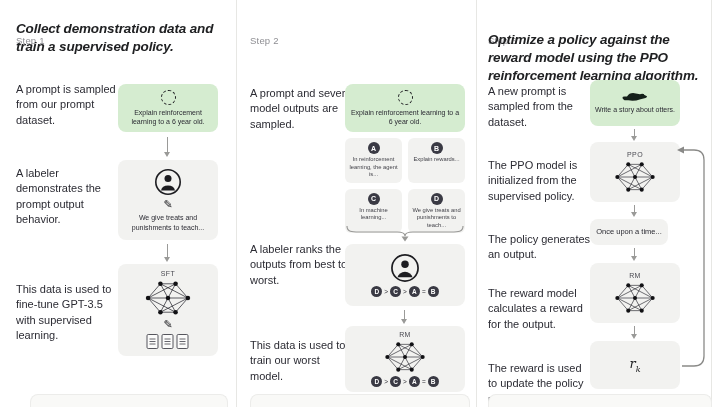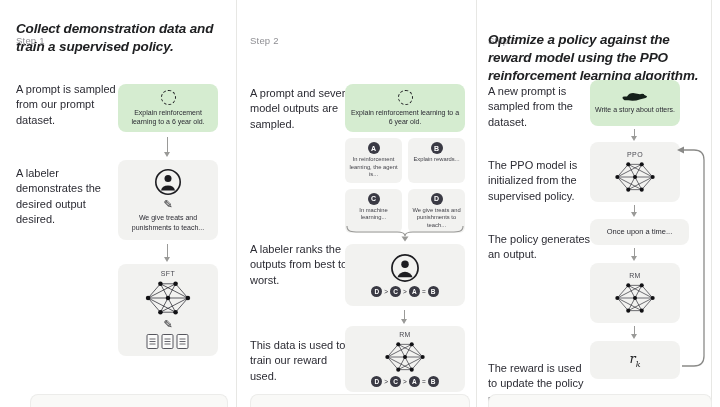--- a/index.html
+++ b/index.html
@@ -41,21 +41,22 @@
 
   <div class="vdiv" style="left:236px;"></div>
   <div class="vdiv" style="left:476px;"></div>
   <div class="vdiv" style="left:711px;"></div>
 
   <div class="col" style="left:16px;width:216px;">
     <div class="step-label">Step 1</div>
     <div class="col-title" style="width:205px;">Collect demonstration data and train a supervised policy.</div>
 
     <div class="caption" style="top:82px;left:0;width:100px;">A prompt is sampled from our prompt dataset.</div>
-    <div class="caption" style="top:166px;left:0;width:98px;">A labeler demonstrates the desired output desired.</div>
+    <div class="caption" style="top:166px;left:0;width:98px;">A labeler demonstrates the prompt output behavior.</div>
+    <div class="caption" style="top:282px;left:0;width:104px;">This data is used to fine-tune GPT-3.5 with supervised learning.</div>
 
     <div class="fbox green" style="left:102px;top:84px;width:100px;height:48px;">
       <span class="dash-circle"></span>
       <span class="tiny">Explain reinforcement learning to a 6 year old.</span>
     </div>
     <div class="arrow-down" style="left:151px;top:137px;height:18px;"></div>
 
     <div class="fbox" style="left:102px;top:160px;width:100px;height:80px;">
       <svg width="28" height="28" viewBox="0 0 28 28">
         <circle cx="14" cy="14" r="12.2" fill="none" stroke="#1d1d21" stroke-width="1.6"></circle>
@@ -99,21 +100,21 @@
         </g>
       </svg>
     </div>
   </div>
 
   <div class="col" style="left:250px;width:218px;">
     <div class="step-label">Step 2</div>
 
     <div class="caption" style="top:86px;left:0;width:105px;">A prompt and several model outputs are sampled.</div>
     <div class="caption" style="top:242px;left:0;width:110px;">A labeler ranks the outputs from best to worst.</div>
-    <div class="caption" style="top:338px;left:0;width:100px;">This data is used to train our reward used.</div>
+    <div class="caption" style="top:338px;left:0;width:100px;">This data is used to train our worst model.</div>
 
     <div class="fbox green" style="left:95px;top:84px;width:120px;height:48px;">
       <span class="dash-circle"></span>
       <span class="tiny">Explain reinforcement learning to a 6 year old.</span>
     </div>
 
     <div class="grid2" style="left:95px;top:138px;">
       <div class="mini-box">
         <span class="letter-circle">A</span>
         <span class="mini-text">In reinforcement learning, the agent is...</span>
@@ -185,20 +186,21 @@
     </div>
   </div>
 
   <div class="col" style="left:488px;width:224px;">
     <div class="step-label">Step 6</div>
     <div class="col-title" style="width:218px;margin-top:11px;">Optimize a policy against the reward model using the PPO reinforcement learning algorithm.</div>
 
     <div class="caption" style="top:158px;left:0;width:104px;">The PPO model is initialized from the supervised policy.</div>
     <div class="caption" style="top:84px;left:0;width:96px;">A new prompt is sampled from the dataset.</div>
     <div class="caption" style="top:232px;left:0;width:104px;">The policy generates an output.</div>
+    <div class="caption" style="top:286px;left:0;width:104px;">The reward model calculates a reward for the output.</div>
     <div class="caption" style="top:346px;left:0;width:100px;margin-top:15px;">The reward is used to update the policy using PPO.</div>
 
     <div class="fbox green" style="left:102px;top:80px;width:90px;height:46px;">
       <svg width="26" height="11" viewBox="0 0 26 11">
         <path d="M1 8 Q-0.5 5.5 2.5 5.5 L5 5.5 Q7.5 1.5 12.5 2.2 L18 3.2 Q21 2 22.5 4 L24.5 5 Q26 6.2 23.5 7 L18.5 8.2 Q12 10.5 6.5 9.3 L2.5 9.3 Z" fill="#15201a"></path>
         <circle cx="21.5" cy="3.6" r="0.5" fill="#15201a"></circle>
       </svg>
       <span class="tiny">Write a story about otters.</span>
     </div>
     <div class="arrow-down" style="left:146px;top:129px;height:10px;"></div>
@@ -217,21 +219,21 @@
           <circle cx="3" cy="19" r="2.4"></circle>
             <circle cx="45" cy="19" r="2.4"></circle>
           <circle cx="16" cy="34" r="2.4"></circle>
             <circle cx="32" cy="34" r="2.4"></circle>
           <circle cx="24" cy="19" r="2.4"></circle>
         </g>
       </svg>
     </div>
     <div class="arrow-down" style="left:146px;top:205px;height:10px;"></div>
 
-    <div class="fbox" style="left:102px;top:219px;width:99px;height:26px;">
+    <div class="fbox" style="left:102px;top:219px;width:78px;height:26px;">
       <span class="tiny" style="font-size:7.5px;">Once upon a time...</span>
     </div>
     <div class="arrow-down" style="left:146px;top:248px;height:11px;"></div>
 
     <div class="fbox" style="left:102px;top:263px;width:90px;height:60px;">
       <span class="tag">RM</span>
       <svg width="42" height="32" viewBox="0 0 48 38">
         <g stroke="#2b2b33" stroke-width="0.8" fill="none">
           <path d="M16 4 L32 4 L45 19 L32 34 L16 34 L3 19 Z"></path>
           <path d="M16 4 L24 19 M32 4 L24 19 M3 19 L24 19 M45 19 L24 19 M16 34 L24 19 M32 34 L24 19"></path>
@@ -243,21 +245,21 @@
           <circle cx="3" cy="19" r="2.4"></circle>
             <circle cx="45" cy="19" r="2.4"></circle>
           <circle cx="16" cy="34" r="2.4"></circle>
             <circle cx="32" cy="34" r="2.4"></circle>
           <circle cx="24" cy="19" r="2.4"></circle>
         </g>
       </svg>
     </div>
     <div class="arrow-down" style="left:146px;top:326px;height:11px;"></div>
 
-    <div class="fbox" style="left:102px;top:341px;width:90px;height:38px;">
+    <div class="fbox" style="left:102px;top:341px;width:90px;height:48px;">
       <span class="rk"><span>r</span><sub>k</sub></span>
     </div>
 
     <svg style="position:absolute;left:186px;top:144px;" width="36" height="230" viewBox="0 0 36 230">
       <path d="M8,222 H20 Q30,222 30,212 V16 Q30,6 20,6 H10" stroke="#8a8a88" stroke-width="1.3" fill="none"></path>
       <polygon points="10,2.5 3,6 10,9.5" fill="#8a8a88"></polygon>
     </svg>
   </div>
 
   <div class="next-row" style="left:30px;width:196px;"></div>

